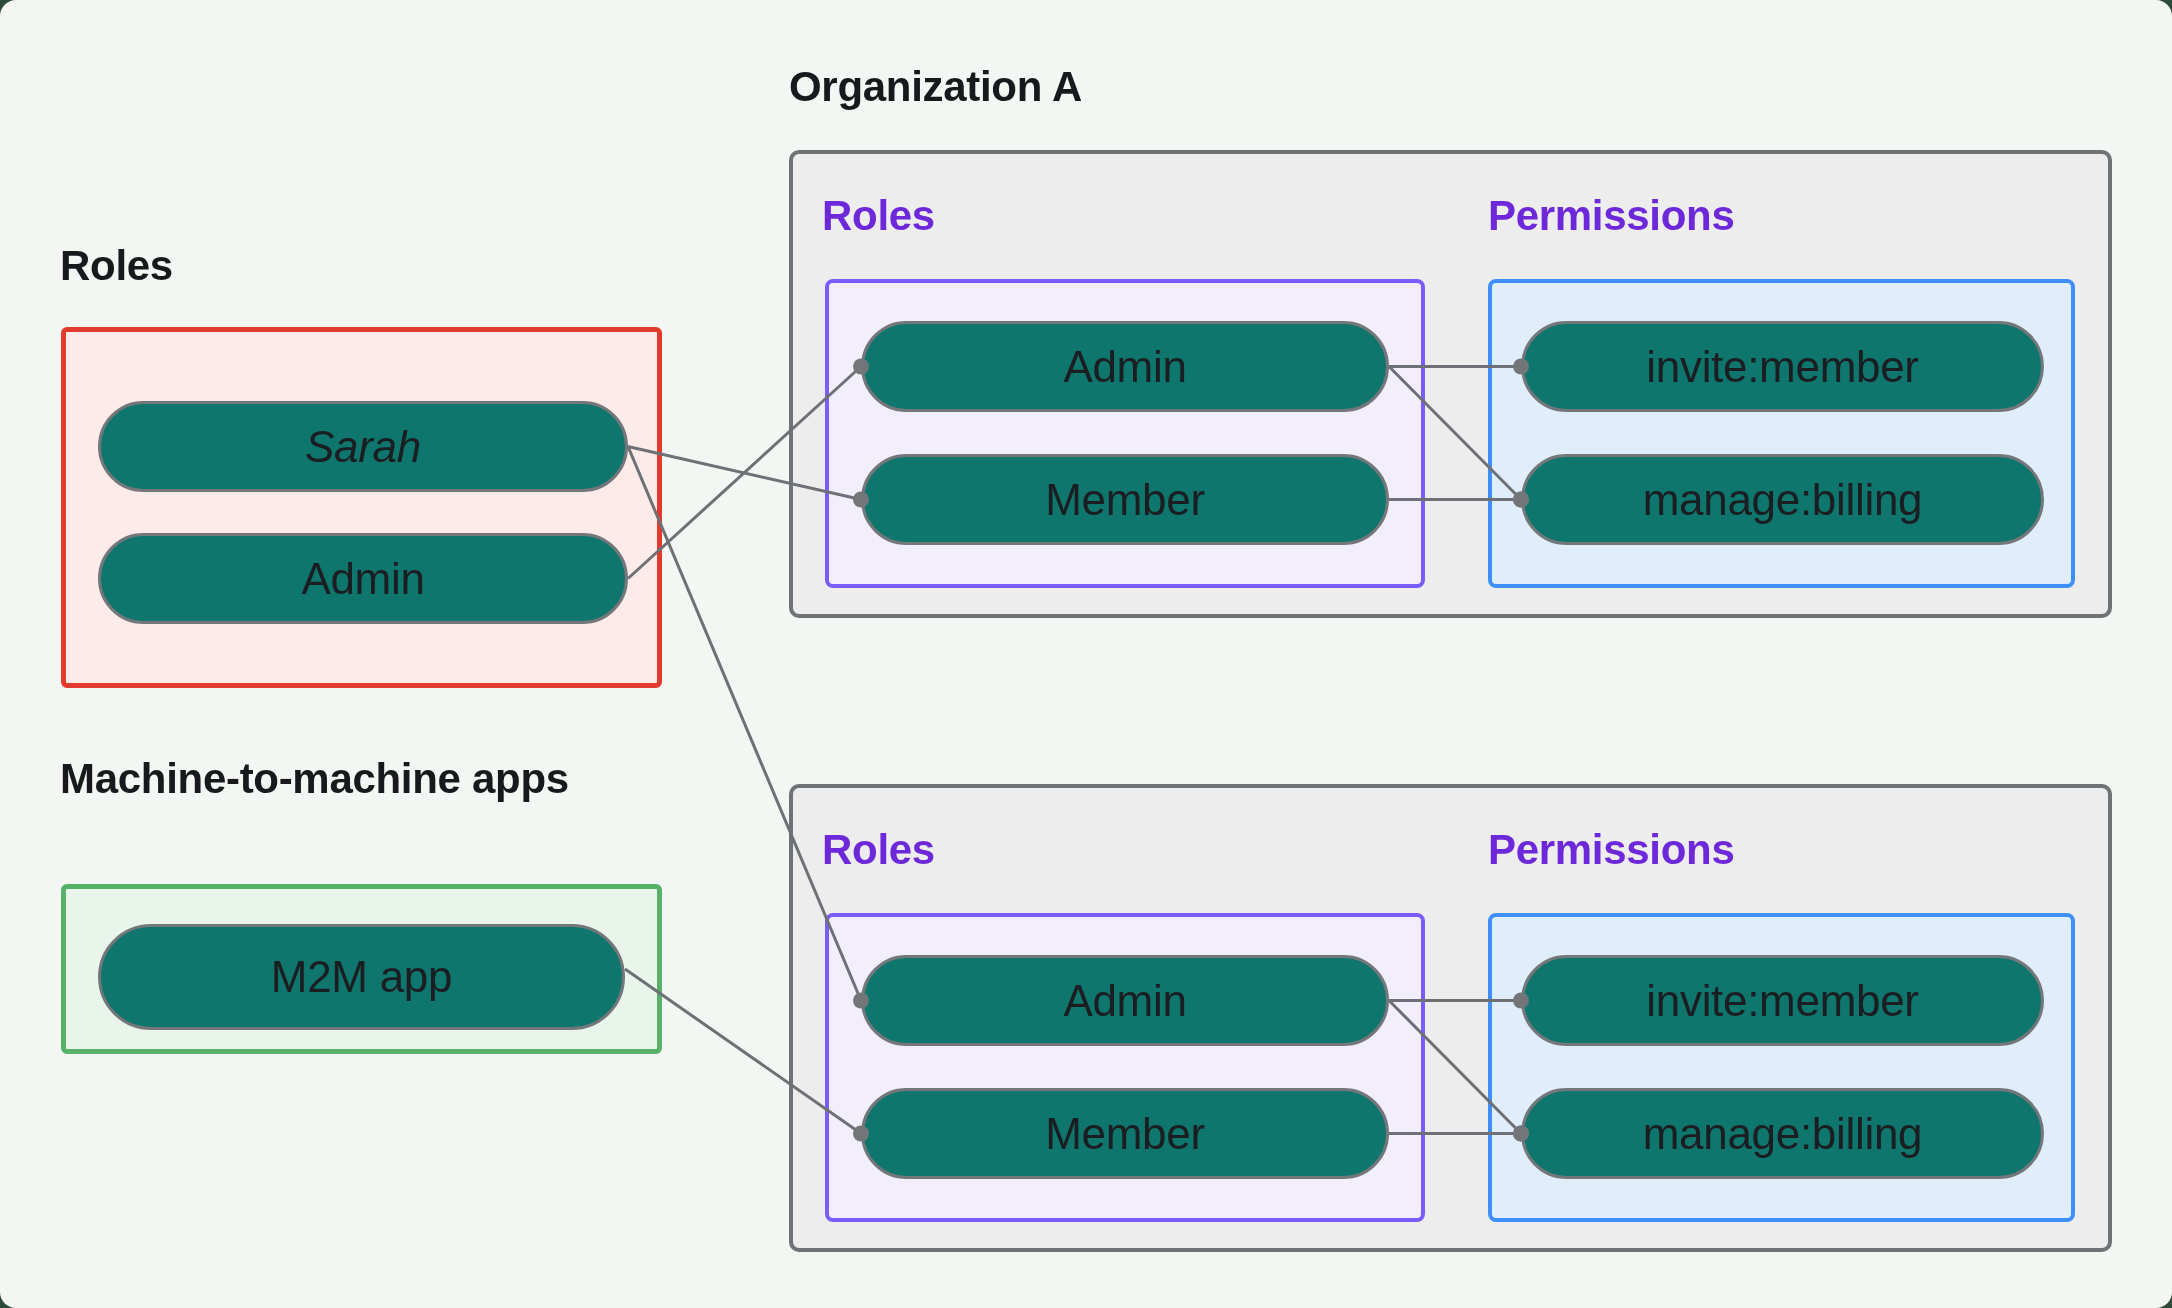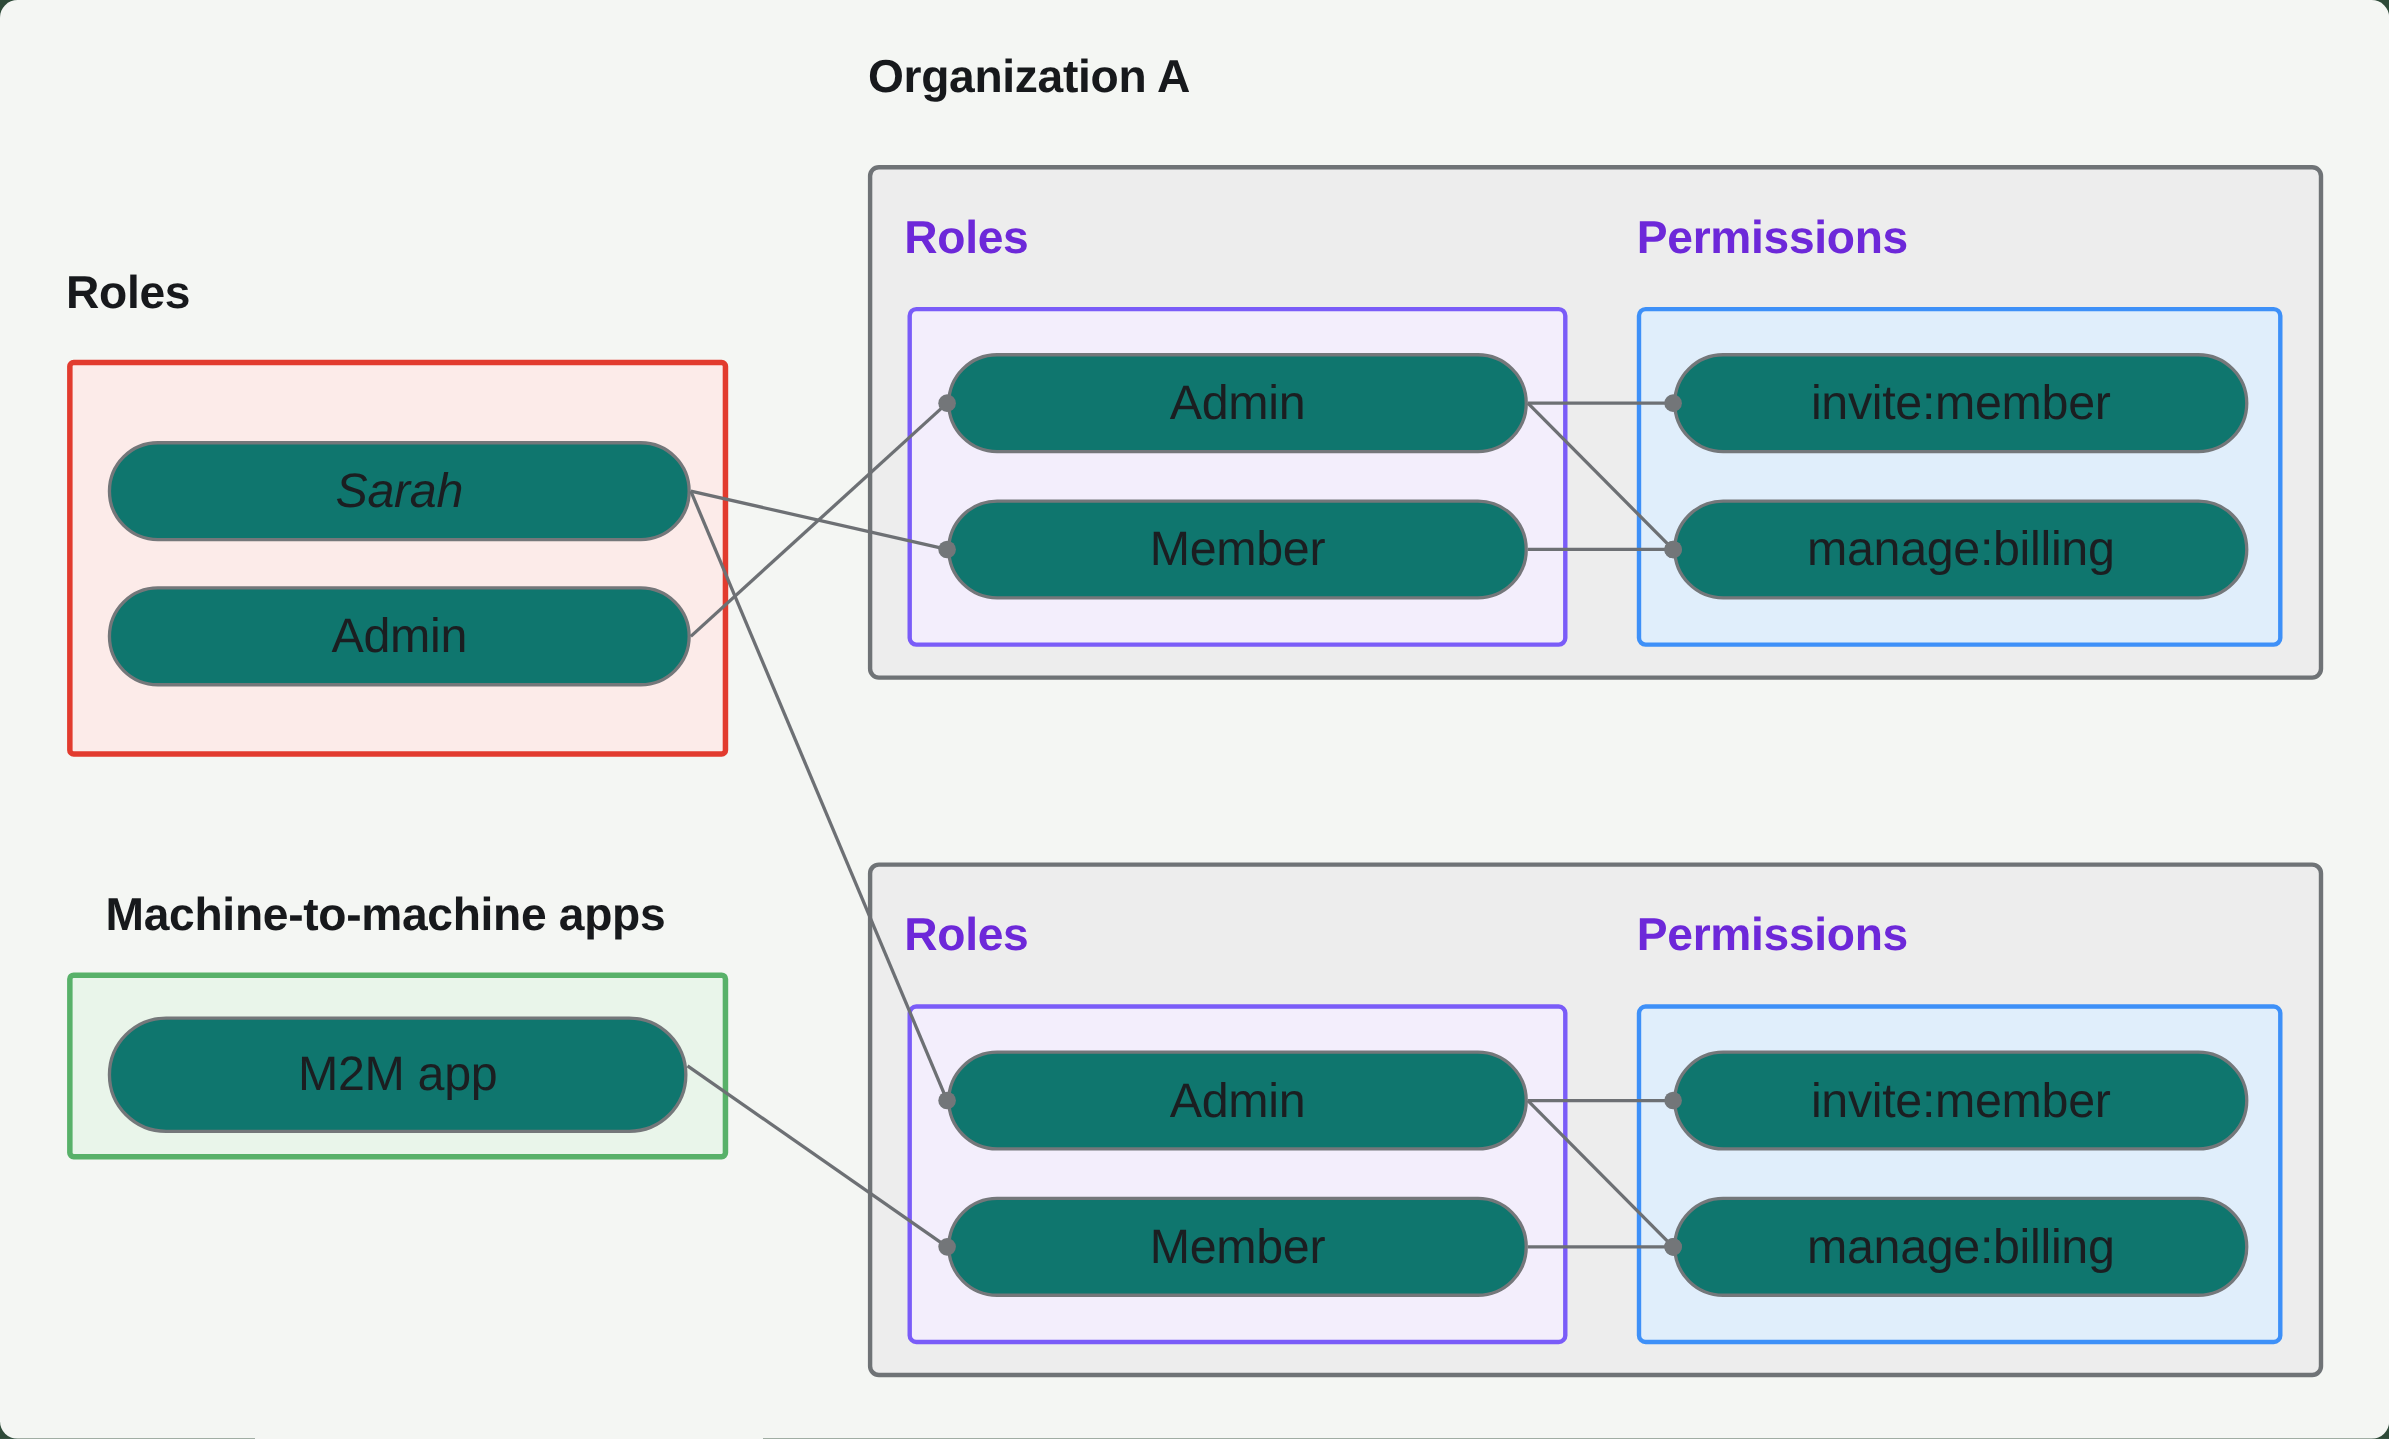--- a/index.html
+++ b/index.html
@@ -97,25 +97,25 @@
 </head>
 <body>
 
 <div class="stage">
 
   <div class="section-label" style="left:60px; top:241px;">Roles</div>
   <div class="box group-red"></div>
   <div class="pill" style="left:98px; top:401px; width:530px;font-style:italic;">Sarah</div>
   <div class="pill" style="left:98px; top:533px; width:530px;">Admin</div>
 
-  <div class="section-label" style="left:60px; top:806px;margin-left:36px;">Machine-to-machine apps</div>
+  <div class="section-label" style="left:60px; top:754px;">Machine-to-machine apps</div>
   <div class="box group-green"></div>
   <div class="pill" style="left:98px; top:924px; width:527px; height:106px;">M2M app</div>
 
-  <div class="section-label" style="left:789px; top:45px;text-align:center;">Organization A</div>
+  <div class="section-label" style="left:789px; top:62px;text-align:center;">Organization A</div>
   <div class="box org-box" style="left:789px; top:150px;"></div>
   <div class="sub-label" style="left:822px; top:192px;">Roles</div>
   <div class="box sub-roles" style="left:825px; top:279px;"></div>
   <div class="pill" style="left:861px; top:321px; width:528px;">Admin</div>
   <div class="pill" style="left:861px; top:454px; width:528px;">Member</div>
   <div class="sub-label" style="left:1488px; top:192px;">Permissions</div>
   <div class="box sub-perms" style="left:1488px; top:279px;"></div>
   <div class="pill" style="left:1521px; top:321px; width:523px;">invite:member</div>
   <div class="pill" style="left:1521px; top:454px; width:523px;">manage:billing</div>
 

